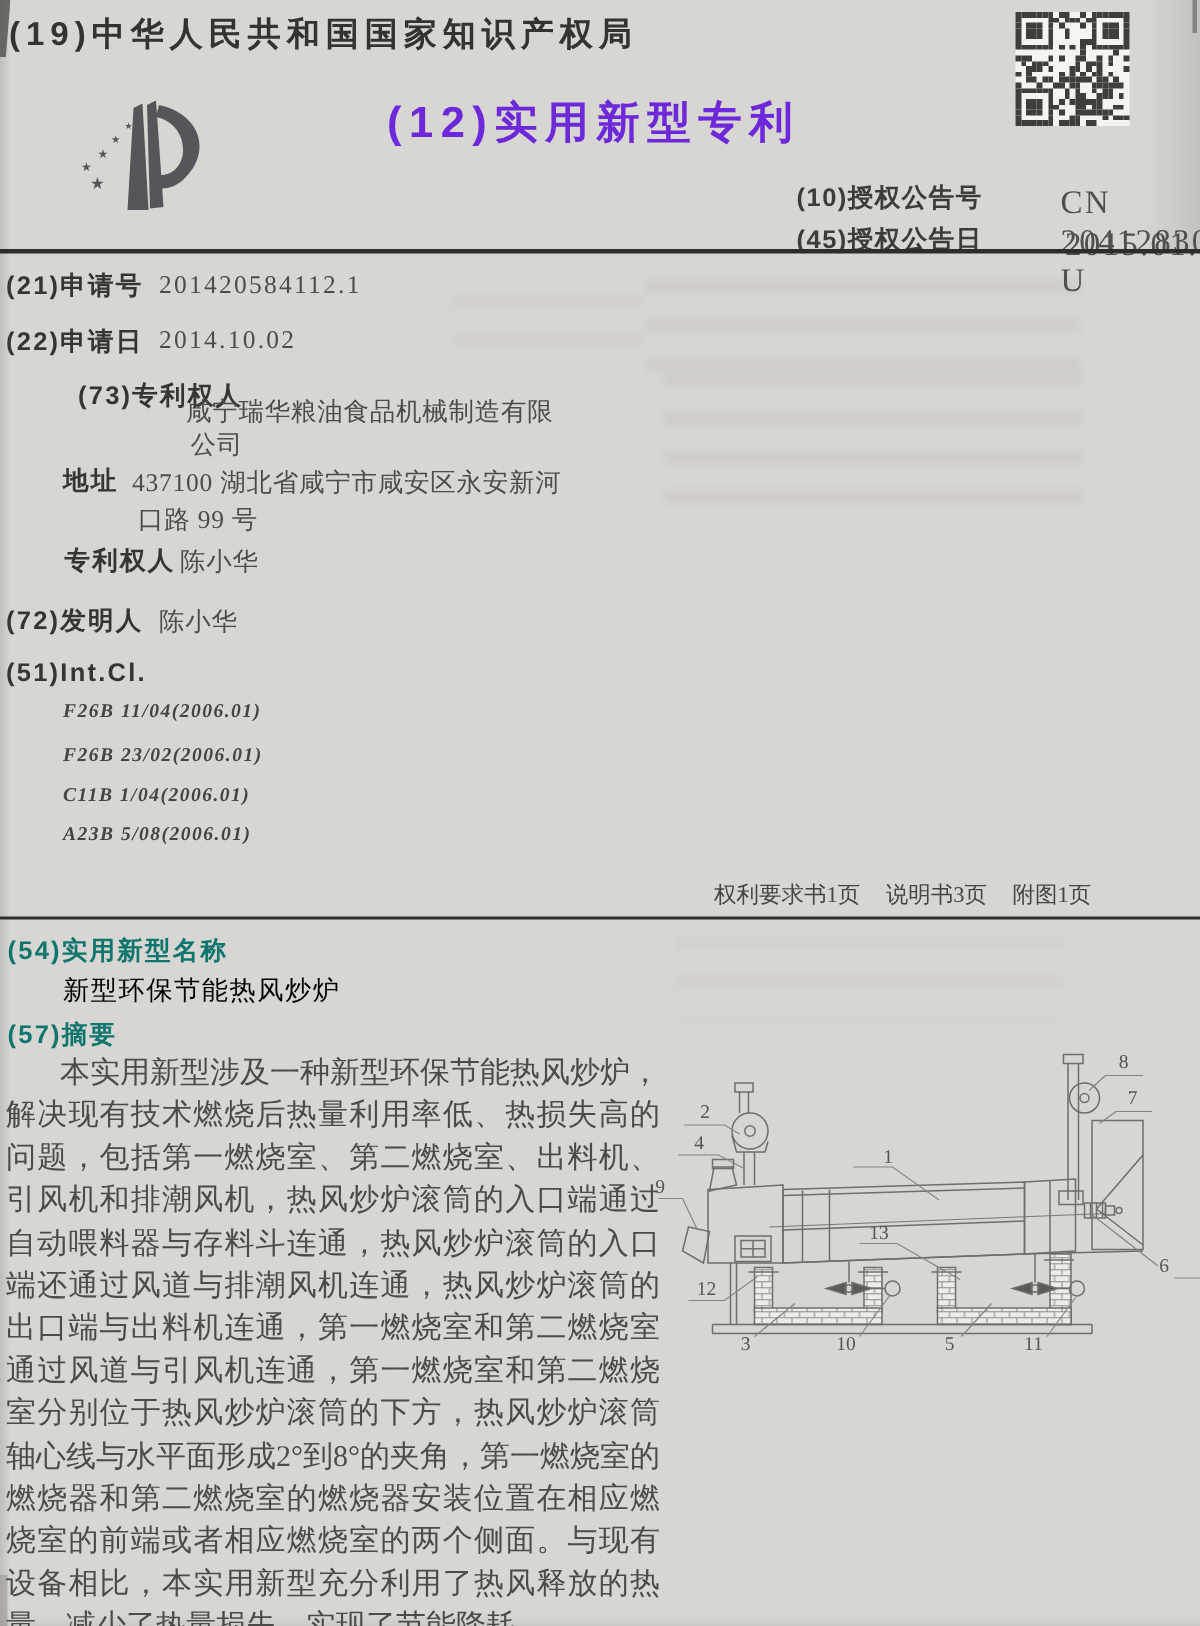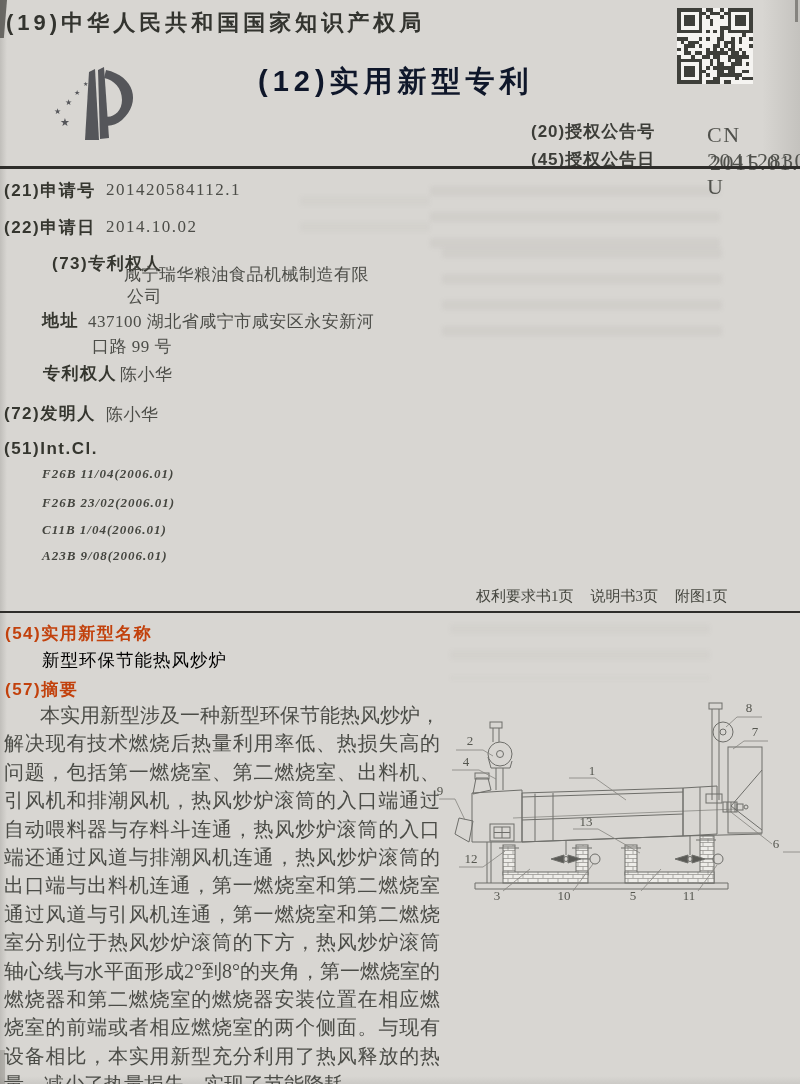--- a/index.html
+++ b/index.html
@@ -7,35 +7,35 @@
     position:relative;width:800px;height:1084px;overflow:hidden;margin:0 auto;
     background:
       radial-gradient(ellipse 620px 420px at 72% 22%, #f5f4f1 0%, rgba(245,244,241,0) 60%),
       linear-gradient(100deg,#edecе8 0%, #f2f1ed 45%, #eeede9 100%),
       #f1f0ec;
     font-family:"Liberation Sans",sans-serif;color:#2f2f2f;padding-left:28px;
   }
   .abs{position:absolute;}
   
   .office-line{left:6px;top:8px;font-size:22px;font-weight:700;letter-spacing:4px;color:#33342f;white-space:nowrap;}
-  .doc-type{left:258px;top:62px;font-size:29px;font-weight:700;letter-spacing:5px;color:#0f172a;white-space:nowrap;}
+  .doc-type{left:258px;top:62px;font-size:29px;font-weight:700;letter-spacing:5px;color:#6d28d9;white-space:nowrap;}
   .pub-row{white-space:nowrap;}
   .pub-label{font-weight:700;font-size:17px;letter-spacing:1px;color:#3c3d38;}
   .pub-value{font-family:"Liberation Serif",serif;font-size:22px;letter-spacing:1.5px;color:#50514c;margin-left:39px;}
   .rule{left:0;width:800px;background:#2e2d2a;}
   .rule1{top:166px;height:3px;}
   .rule2{top:611px;height:2px;}
   
   .blabel{font-weight:700;font-size:17px;letter-spacing:1.5px;color:#35362f;white-space:nowrap;}
   .bvalue{font-family:"Liberation Serif",serif;font-size:17px;letter-spacing:0.5px;color:#4c4d48;white-space:nowrap;}
   .cls{font-family:"Liberation Serif",serif;font-style:italic;font-weight:600;font-size:13px;letter-spacing:1px;color:#44453f;white-space:nowrap;}
   .pages{top:587px;left:476px;font-family:"Liberation Serif",serif;font-size:15px;color:#45463f;white-space:nowrap;}
   .pages span{margin-right:17px;}
   
-  .sec-label{font-weight:700;font-size:17px;letter-spacing:1.5px;color:#c2410c;white-space:nowrap;}
+  .sec-label{font-weight:700;font-size:17px;letter-spacing:1.5px;color:#0f766e;white-space:nowrap;}
   .title-value{font-family:"Liberation Serif",serif;font-size:17.5px;letter-spacing:1px;color:#000000;white-space:nowrap;}
   .abstract{
     left:4px;top:701px;width:436px;
     font-family:"Liberation Serif",serif;font-size:20px;line-height:28.4px;
     text-align:justify;text-indent:36px;color:#4b4c47;
   }
   
   .qr{left:677px;top:8px;width:76px;height:76px;display:grid;
       grid-template-columns:repeat(21,1fr);grid-template-rows:repeat(21,1fr);
       background:#f5f4f1;}
@@ -526,21 +526,21 @@
       <text x="13" y="43" font-size="8">★</text>
       <text x="22" y="33" font-size="7">★</text>
       <text x="31" y="24" font-size="6">★</text>
       <text x="39" y="15" font-size="5">★</text>
     </g>
   </svg>
 
   <div class="abs doc-type"><span>(12)</span><span>实用新型专利</span></div>
 
   <div class="abs pub-row" style="left:531px;top:120px;">
-    <span class="pub-label">(20)授权公告号</span>
+    <span class="pub-label">(10)授权公告号</span>
   </div>
   <div class="abs pub-value" style="left:668px;top:122px;">CN 204128304 U</div>
   <div class="abs pub-row" style="left:531px;top:148px;">
     <span class="pub-label">(45)授权公告日</span>
   </div>
   <div class="abs pub-value" style="left:671px;top:150px;">2015.01.28</div>
 
   <div class="abs rule rule1"></div>
 
   <div class="abs blabel" style="left:4px;top:179px;">(21)申请号</div>
@@ -560,21 +560,21 @@
   <div class="abs blabel" style="left:43px;top:362px;">专利权人</div>
   <div class="abs bvalue" style="left:120px;top:363px;">陈小华</div>
 
   <div class="abs blabel" style="left:4px;top:402px;">(72)发明人</div>
   <div class="abs bvalue" style="left:106px;top:403px;">陈小华</div>
 
   <div class="abs blabel" style="left:4px;top:439px;">(51)Int.Cl.</div>
   <div class="abs cls" style="left:42px;top:466px;">F26B 11/04(2006.01)</div>
   <div class="abs cls" style="left:42px;top:495px;">F26B 23/02(2006.01)</div>
   <div class="abs cls" style="left:42px;top:522px;">C11B 1/04(2006.01)</div>
-  <div class="abs cls" style="left:42px;top:548px;">A23B 9/08(2006.01)</div>
+  <div class="abs cls" style="left:42px;top:548px;">A23B 5/08(2006.01)</div>
 
   <div class="abs pages">
     <span>权利要求书1页</span><span>说明书3页</span><span>附图1页</span>
   </div>
 
   <div class="abs rule rule2"></div>
 
   <div class="abs sec-label" style="left:5px;top:622px;">(54)实用新型名称</div>
   <div class="abs title-value" style="left:42px;top:648px;">新型环保节能热风炒炉</div>
   <div class="abs sec-label" style="left:5px;top:678px;">(57)摘要</div>

